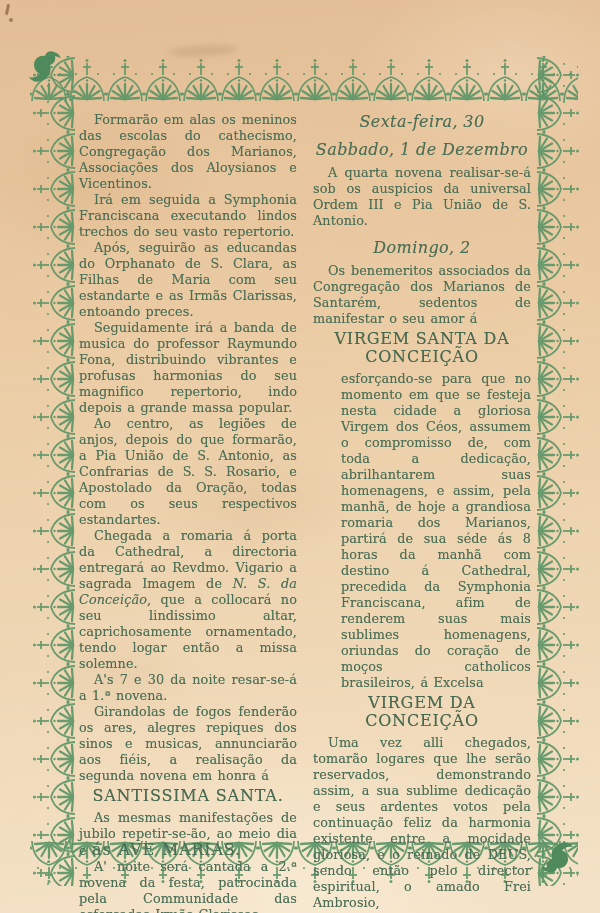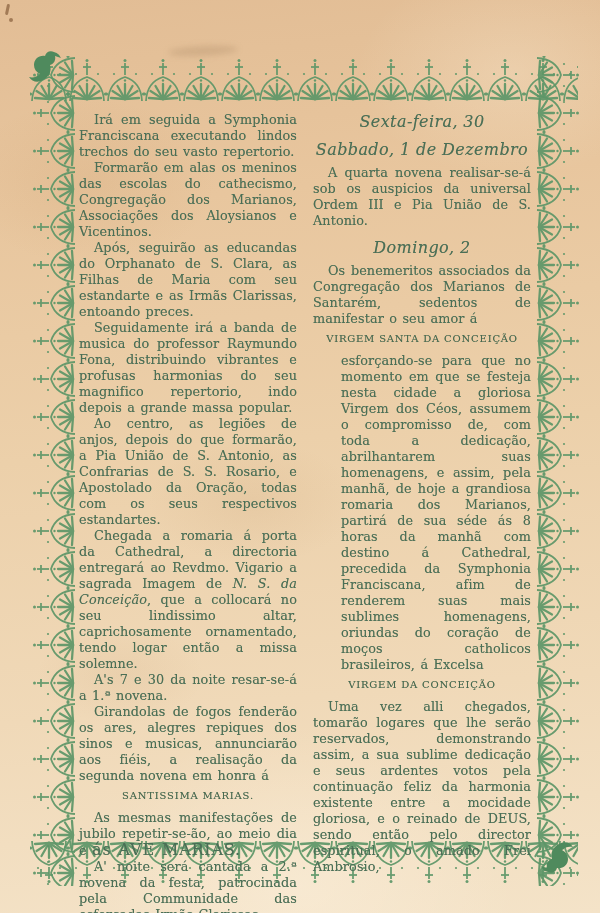--- a/index.html
+++ b/index.html
@@ -49,21 +49,21 @@
   }
   .para.no-indent { text-indent:0;margin-left:28px; }
   .day-heading {
     margin:9px 0 6px; font-weight:normal; font-style:italic;
     font-size:16px; color:#4a6f56; letter-spacing:.4px;
     text-shadow:0 0 .5px rgba(66,100,80,.45);
     text-align:center;
   }
   .caps-heading {
     margin:3px 0 5px; font-weight:normal; text-align:center;
-    font-size:10px; line-height:18px; color:#47694f; letter-spacing:.8px;
+    font-size:16px; line-height:18px; color:#47694f; letter-spacing:.8px;
     text-shadow:0 0 .5px rgba(66,100,80,.5);
   }
   .em { font-style:italic; }
   .caps-run { font-size:16px; letter-spacing:.8px; }
 </style>
 </head>
 <body>
 
 <div class="page">
 
@@ -124,29 +124,29 @@
   <svg class="corner corner-tl" width="34" height="34" viewBox="0 0 34 34">
     <use href="#bird" fill="#4f8a5d"></use>
   </svg>
   <svg class="corner corner-br" width="34" height="34" viewBox="0 0 34 34">
     <use href="#bird" fill="#4f8a5d"></use>
   </svg>
 
   <div class="content">
 
     <div class="column">
+      <p class="para">Formarão em alas os meninos das escolas do cathecismo, Congregação dos Marianos, Associações dos Aloysianos e Vicentinos.</p>
       <p class="para">Irá em seguida a Symphonia Franciscana executando lindos trechos do seu vasto repertorio.</p>
-      <p class="para">Formarão em alas os meninos das escolas do cathecismo, Congregação dos Marianos, Associações dos Aloysianos e Vicentinos.</p>
       <p class="para">Após, seguirão as educandas do Orphanato de S. Clara, as Filhas de Maria com seu estandarte e as Irmãs Clarissas, entoando preces.</p>
       <p class="para">Seguidamente irá a banda de musica do professor Raymundo Fona, distribuindo vibrantes e profusas harmonias do seu magnifico repertorio, indo depois a grande massa popular.</p>
       <p class="para">Ao centro, as legiões de anjos, depois do que formarão, a Pia União de S. Antonio, as Confrarias de S. S. Rosario, e Apostolado da Oração, todas com os seus respectivos estandartes.</p>
       <p class="para"><span>Chegada a romaria á porta da Cathedral, a directoria entregará ao Revdmo. Vigario a sagrada Imagem de </span><span class="em">N. S. da Conceição</span><span>, que a collocará no seu lindissimo altar, caprichosamente ornamentado, tendo logar então a missa solemne.</span></p>
       <p class="para">A's 7 e 30 da noite resar-se-á a 1.ª novena.</p>
       <p class="para">Girandolas de fogos fenderão os ares, alegres repiques dos sinos e musicas, annunciarão aos fiéis, a realisação da segunda novena em honra á</p>
-      <h2 class="caps-heading">SANTISSIMA MARIAS.</h2>
+      <h2 class="caps-heading">SANTISSIMA SANTA.</h2>
       <p class="para"><span>As mesmas manifestações de jubilo repetir-se-ão, ao meio dia e </span><span class="caps-run">ás AVE MARIAS.</span></p>
       <p class="para">A' noite será cantada a 2.ª novena da festa, patrocinada pela Communidade das esforçadas Irmãs Clarissas.</p>
     </div>
 
     <div class="column">
       <h3 class="day-heading" style="margin-top:0">Sexta-feira, 30</h3>
       <h3 class="day-heading">Sabbado, 1 de Dezembro</h3>
       <p class="para">A quarta novena realisar-se-á sob os auspicios da universal Ordem III e Pia União de S. Antonio.</p>
       <h3 class="day-heading">Domingo, 2</h3>
       <p class="para">Os benemeritos associados da Congregação dos Marianos de Santarém, sedentos de manifestar o seu amor á</p>

